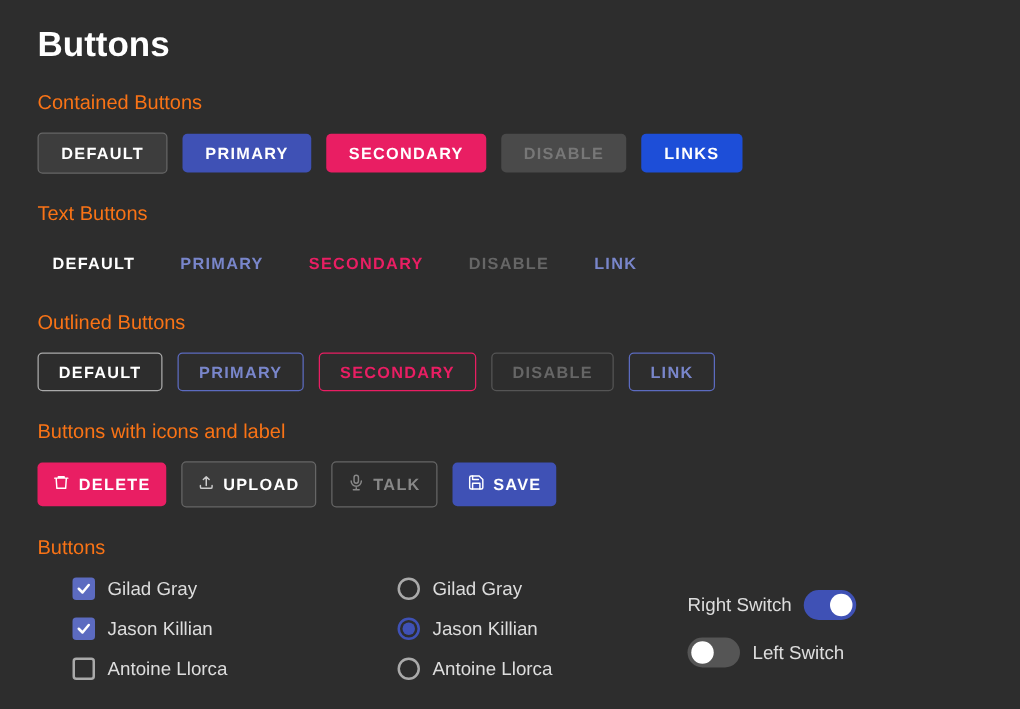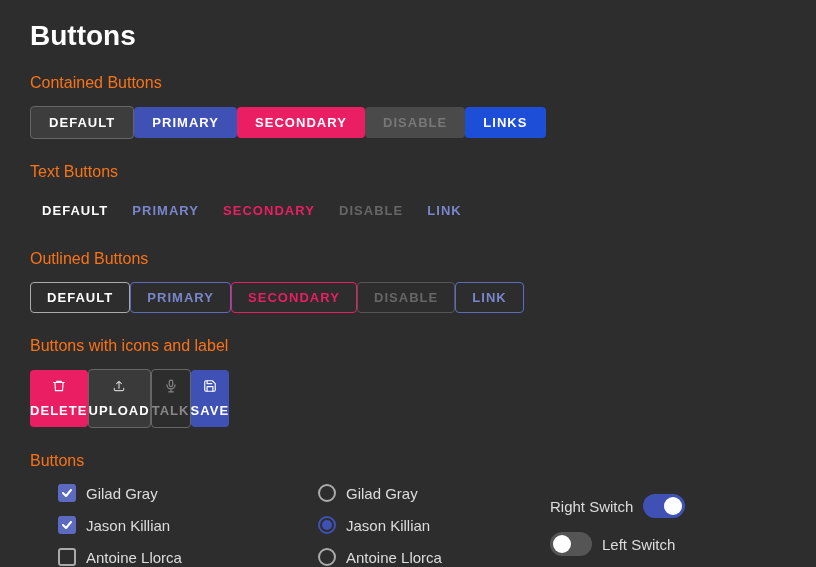--- a/index.html
+++ b/index.html
@@ -26,20 +26,21 @@
     .section-title {
       font-size: 16px;
       font-weight: 500;
       margin-bottom: 14px;
       color: #f97316;
     }
 
     .button-row {
       display: flex;
       align-items: center;
+      gap: 12px;
       flex-wrap: wrap;
     }
 
     
     .btn-contained {
       border: none;
       border-radius: 4px;
       padding: 8px 18px;
       font-size: 13px;
       font-weight: 700;
@@ -116,30 +117,29 @@
     }
     .btn-outlined-link {
       border: 1.5px solid #5c6bc0;
       color: #7986cb;
     }
 
     
     .btn-icon {
       border: none;
       border-radius: 4px;
-      padding: 9px 0;
+      padding: 9px 12px;
       font-size: 13px;
       font-weight: 700;
       letter-spacing: 0.08em;
       cursor: pointer;
       text-transform: uppercase;
       display: flex;
       align-items: center;
       gap: 7px;
-      flex-direction: column;
     }
     .btn-icon-delete {
       background-color: #e91e63;
       color: #ffffff;
     }
     .btn-icon-upload {
       background-color: #3a3a3a;
       color: #ffffff;
       border: 1px solid #666;
       align-items: center;

